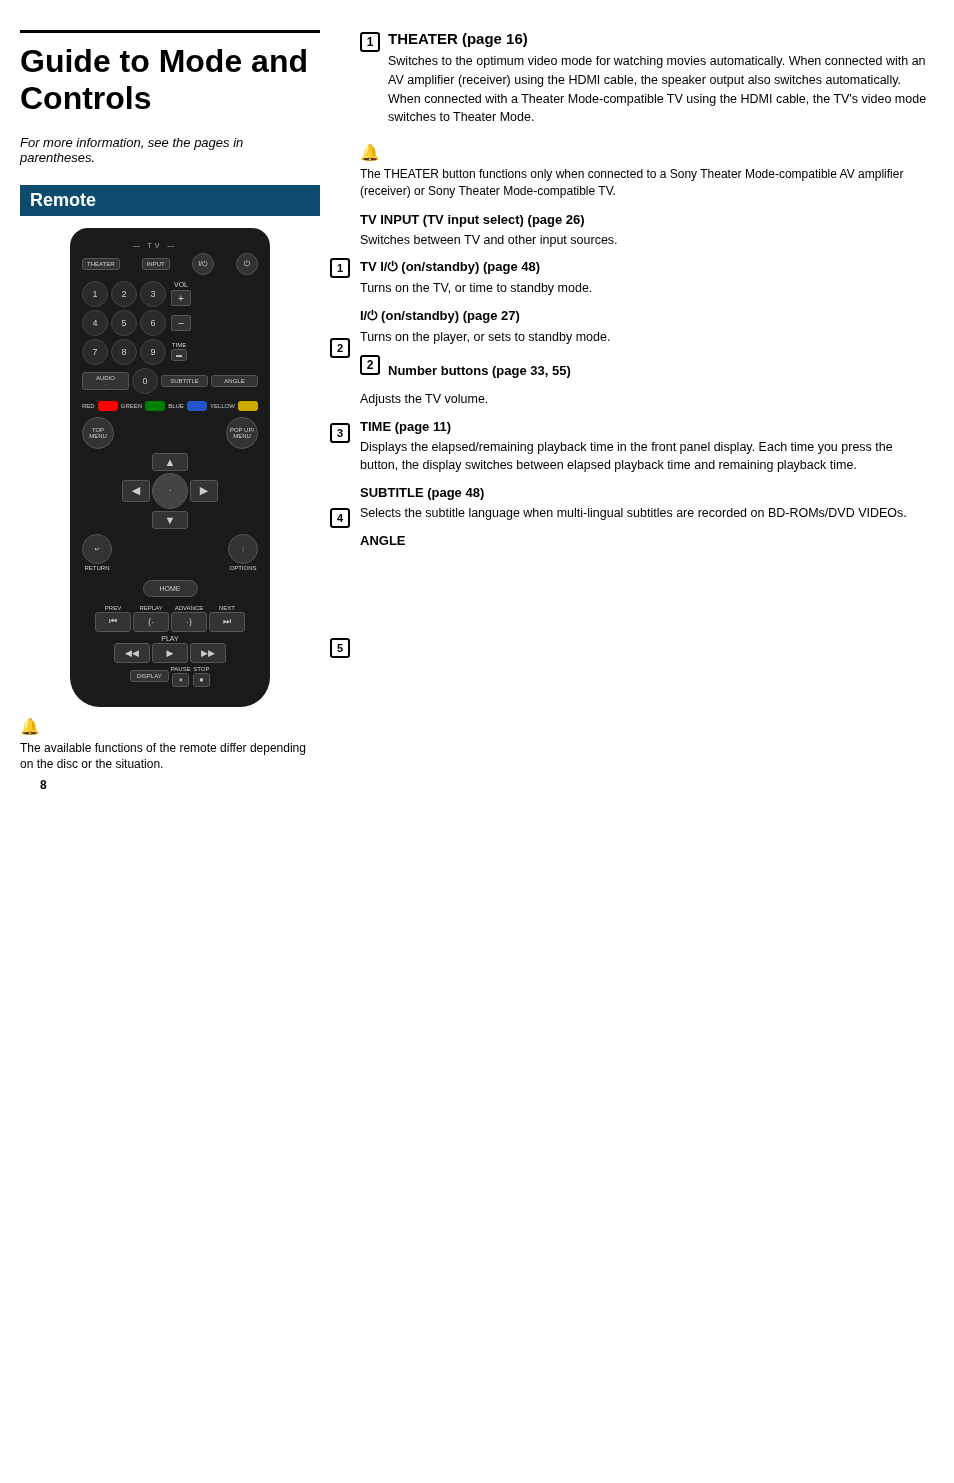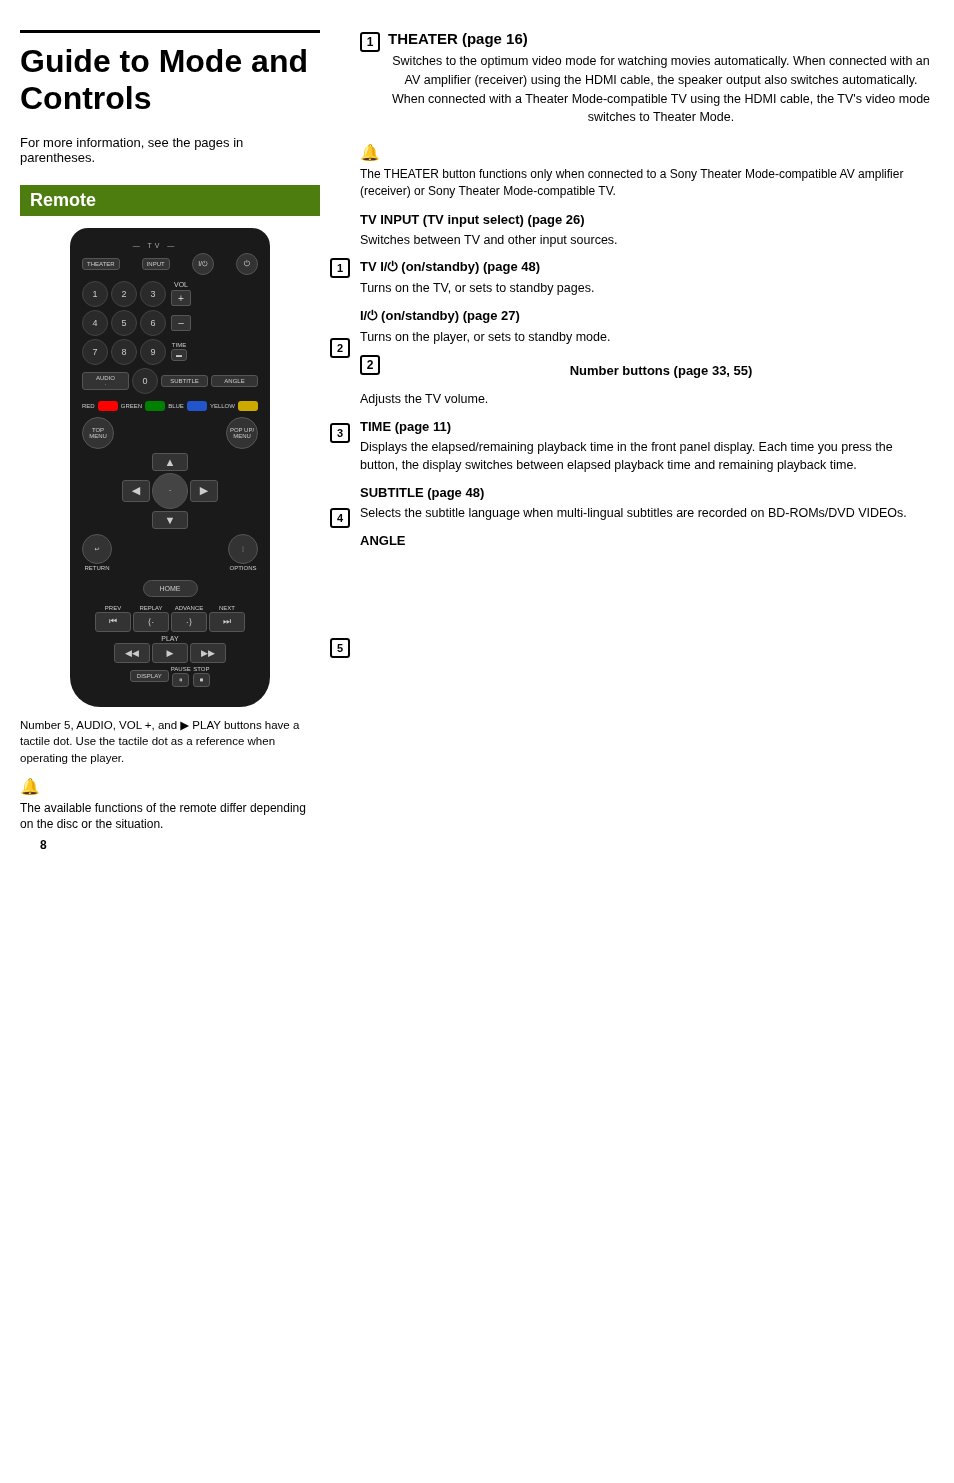--- a/index.html
+++ b/index.html
@@ -32,23 +32,24 @@
       font-size: 32px;
       font-weight: 900;
       line-height: 1.15;
       margin-bottom: 18px;
       border-top: 3px solid #000;
       padding-top: 10px;
     }
     .intro-text {
       font-size: 13px;
       margin-bottom: 20px;
+      font-style: italic;
     }
     .section-header {
-      background: #4d7c0f;
+      background: #0c4a6e;
       color: #fff;
       font-size: 18px;
       font-weight: bold;
       padding: 5px 10px;
       margin-bottom: 12px;
     }
     .remote-container {
       display: flex;
       flex-direction: column;
       align-items: center;
@@ -291,21 +292,21 @@
       width: 20px;
       height: 20px;
       border: 2px solid #000;
       border-radius: 3px;
       font-size: 12px;
       font-weight: bold;
       flex-shrink: 0;
       margin-right: 8px;
       margin-top: 2px;
     }
-    .callout-content { flex: 1; text-align: center; }
+    .callout-content { flex: 1; }
     .page-num {
       font-size: 12px;
       font-weight: bold;
       position: absolute;
       bottom: 15px;
       left: 20px;
     }
     .remote-note {
       font-size: 11.5px;
       line-height: 1.45;
@@ -490,21 +491,20 @@
         </div>
         <div style="position:absolute; right:-28px; top:280px;">
           <div class="callout-label">4</div>
         </div>
         <div style="position:absolute; right:-28px; top:410px;">
           <div class="callout-label">5</div>
         </div>
       </div>
     </div>
 
-    <p class="remote-note">Number 5, AUDIO, VOL +, and ▶ PLAY buttons have a tactile dot. Use the tactile dot as a reference when operating the player.</p>
 
     <div style="margin-top:10px;">
       <div class="note-icon">🔔</div>
       <p class="note-text">The available functions of the remote differ depending on the disc or the situation.</p>
     </div>
 
     <div class="page-num" style="position:relative; margin-top:20px;">8</div>
   </div>
 
   <div class="right-column">
@@ -524,21 +524,21 @@
 
     <div style="margin-bottom:12px;">
       <div class="note-icon">🔔</div>
       <p class="note-text">The THEATER button functions only when connected to a Sony Theater Mode-compatible AV amplifier (receiver) or Sony Theater Mode-compatible TV.</p>
     </div>
 
     <div class="sub-section-title">TV INPUT (TV input select) (page 26)</div>
     <div class="section-body">Switches between TV and other input sources.</div>
 
     <div class="sub-section-title">TV I/⏻ (on/standby) (page 48)</div>
-    <div class="section-body">Turns on the TV, or sets to standby pages.</div>
+    <div class="section-body">Turns on the TV, or time to standby mode.</div>
 
     <div class="sub-section-title">I/⏻ (on/standby) (page 27)</div>
     <div class="section-body">Turns on the player, or sets to standby mode.</div>
 
     <div class="callout-section">
       <div class="callout-box">2</div>
       <div class="callout-content">
         <div class="sub-section-title">Number buttons (page 33, 55)</div>
       </div>
     </div>

